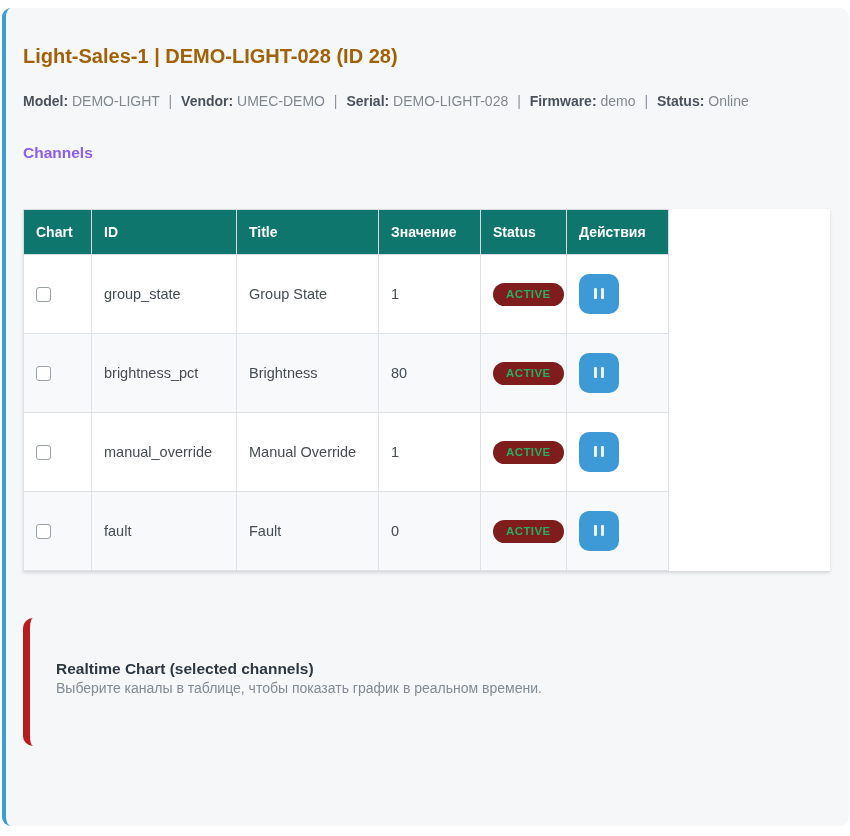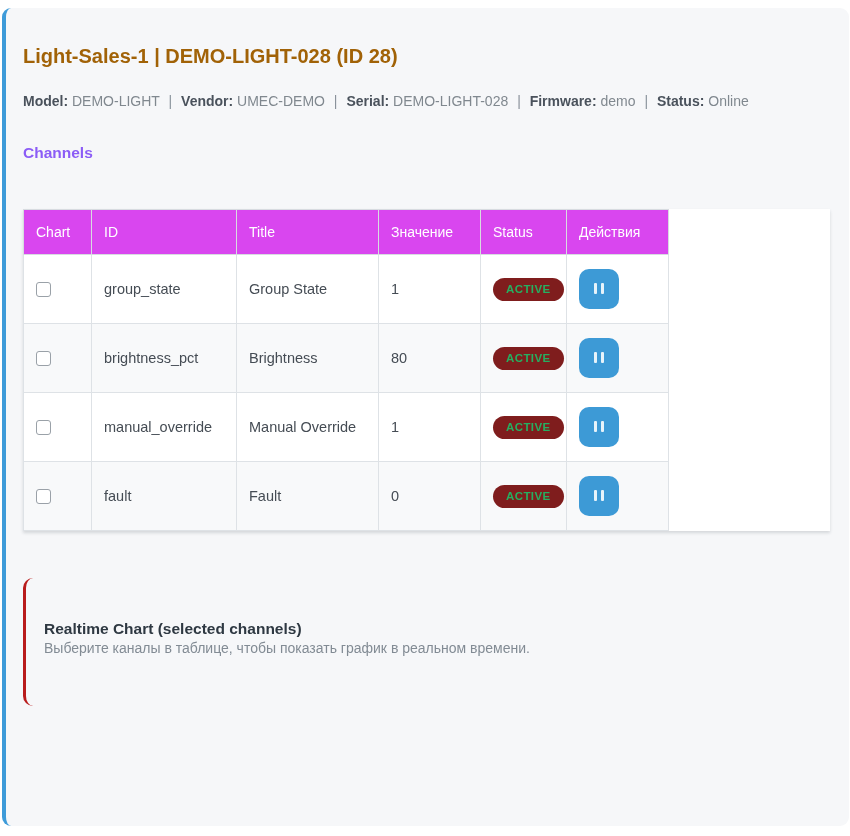--- a/index.html
+++ b/index.html
@@ -53,30 +53,30 @@
     table-layout: fixed;
     background: #ffffff;
   }
   table.channels th, table.channels td {
     border: 1px solid #dee2e6;
     padding: 0 12px;
     text-align: left;
     vertical-align: middle;
   }
   table.channels thead th {
-    background: #d946ef;
+    background: #0f766e;
     color: #ffffff;
     font-size: 14px;
-    font-weight: normal;
+    font-weight: bold;
     height: 45px;
     border-color: #d7dbe0;
     margin-left: 35px;
   }
   table.channels td {
-    height: 69px;
+    height: 79px;
     font-size: 14.5px;
     color: #454c54;
   }
   table.channels tbody tr:nth-child(even) td { background: #f8f9fa; }
   th.c-chart, td.c-chart { text-align: center; }
   input.chart-cb {
     -webkit-appearance: none;
     appearance: none;
     width: 15px; height: 15px;
     border: 1px solid #9aa1a8;
@@ -112,23 +112,23 @@
     display: inline-block;
     width: 3px; height: 11px;
     background: rgba(255,255,255,0.88);
     border-radius: 1px;
     margin: 0 2px;
   }
   .realtime-card {
     margin-top: 47px;
     width: 807px;
     height: 128px;
-    border-left: 3px solid #b91c1c;
+    border-left: 7px solid #b91c1c;
     border-radius: 10px;
-    padding: 42px 0 0 18px;
+    padding: 42px 0 0 26px;
   }
   .realtime-title {
     margin: 0;
     font-size: 15.5px;
     font-weight: bold;
     color: #2e3842;
     line-height: 18px;
   }
   .realtime-desc {
     margin: 2px 0 0 0;

